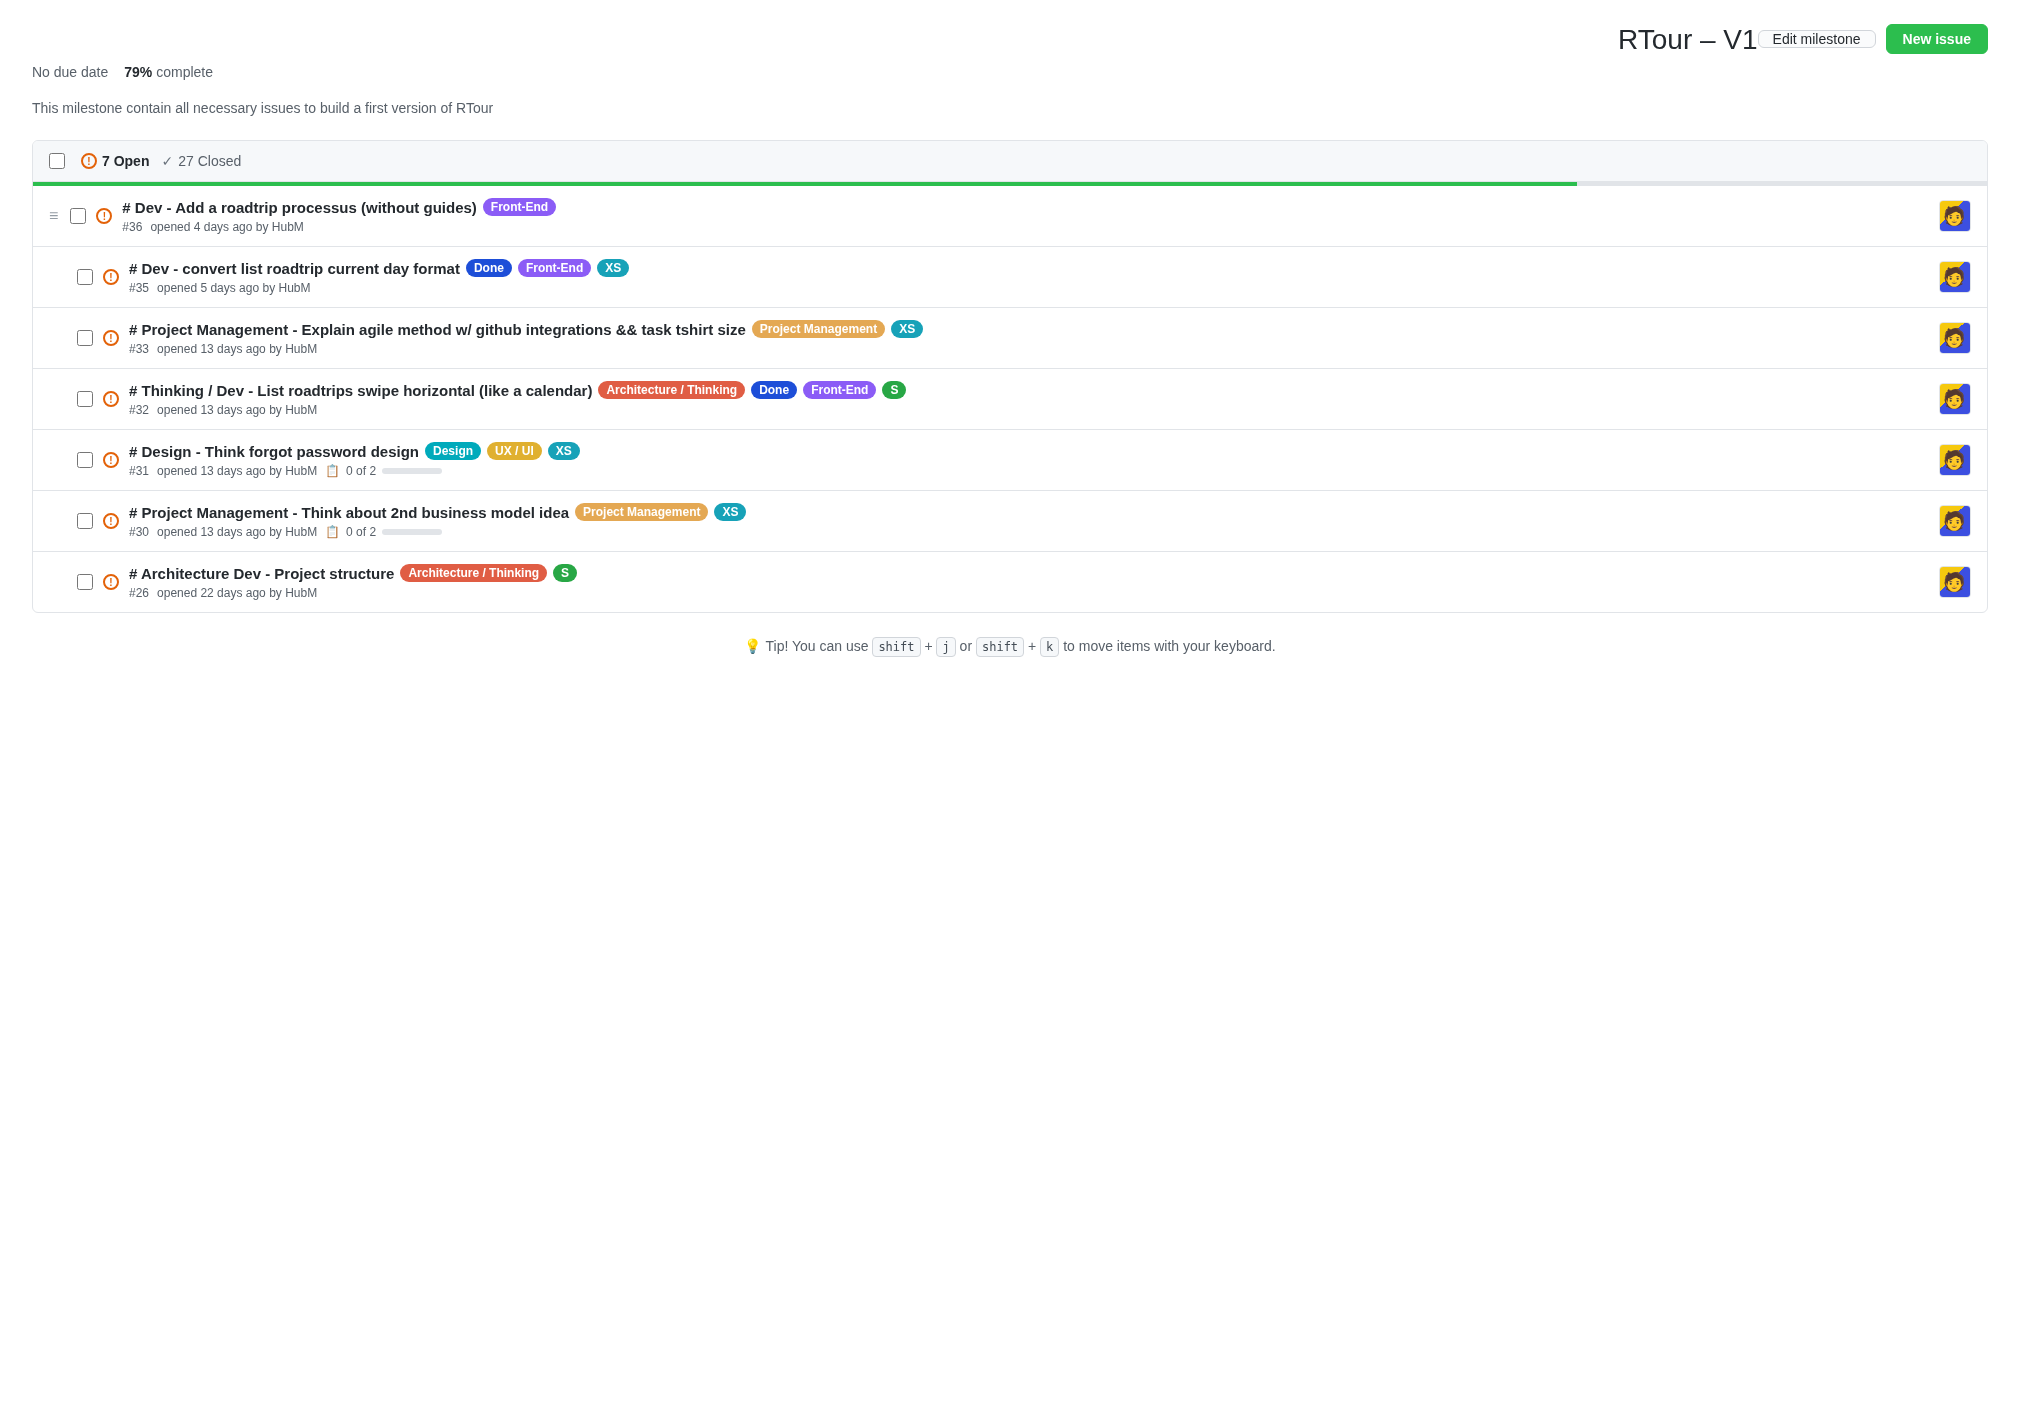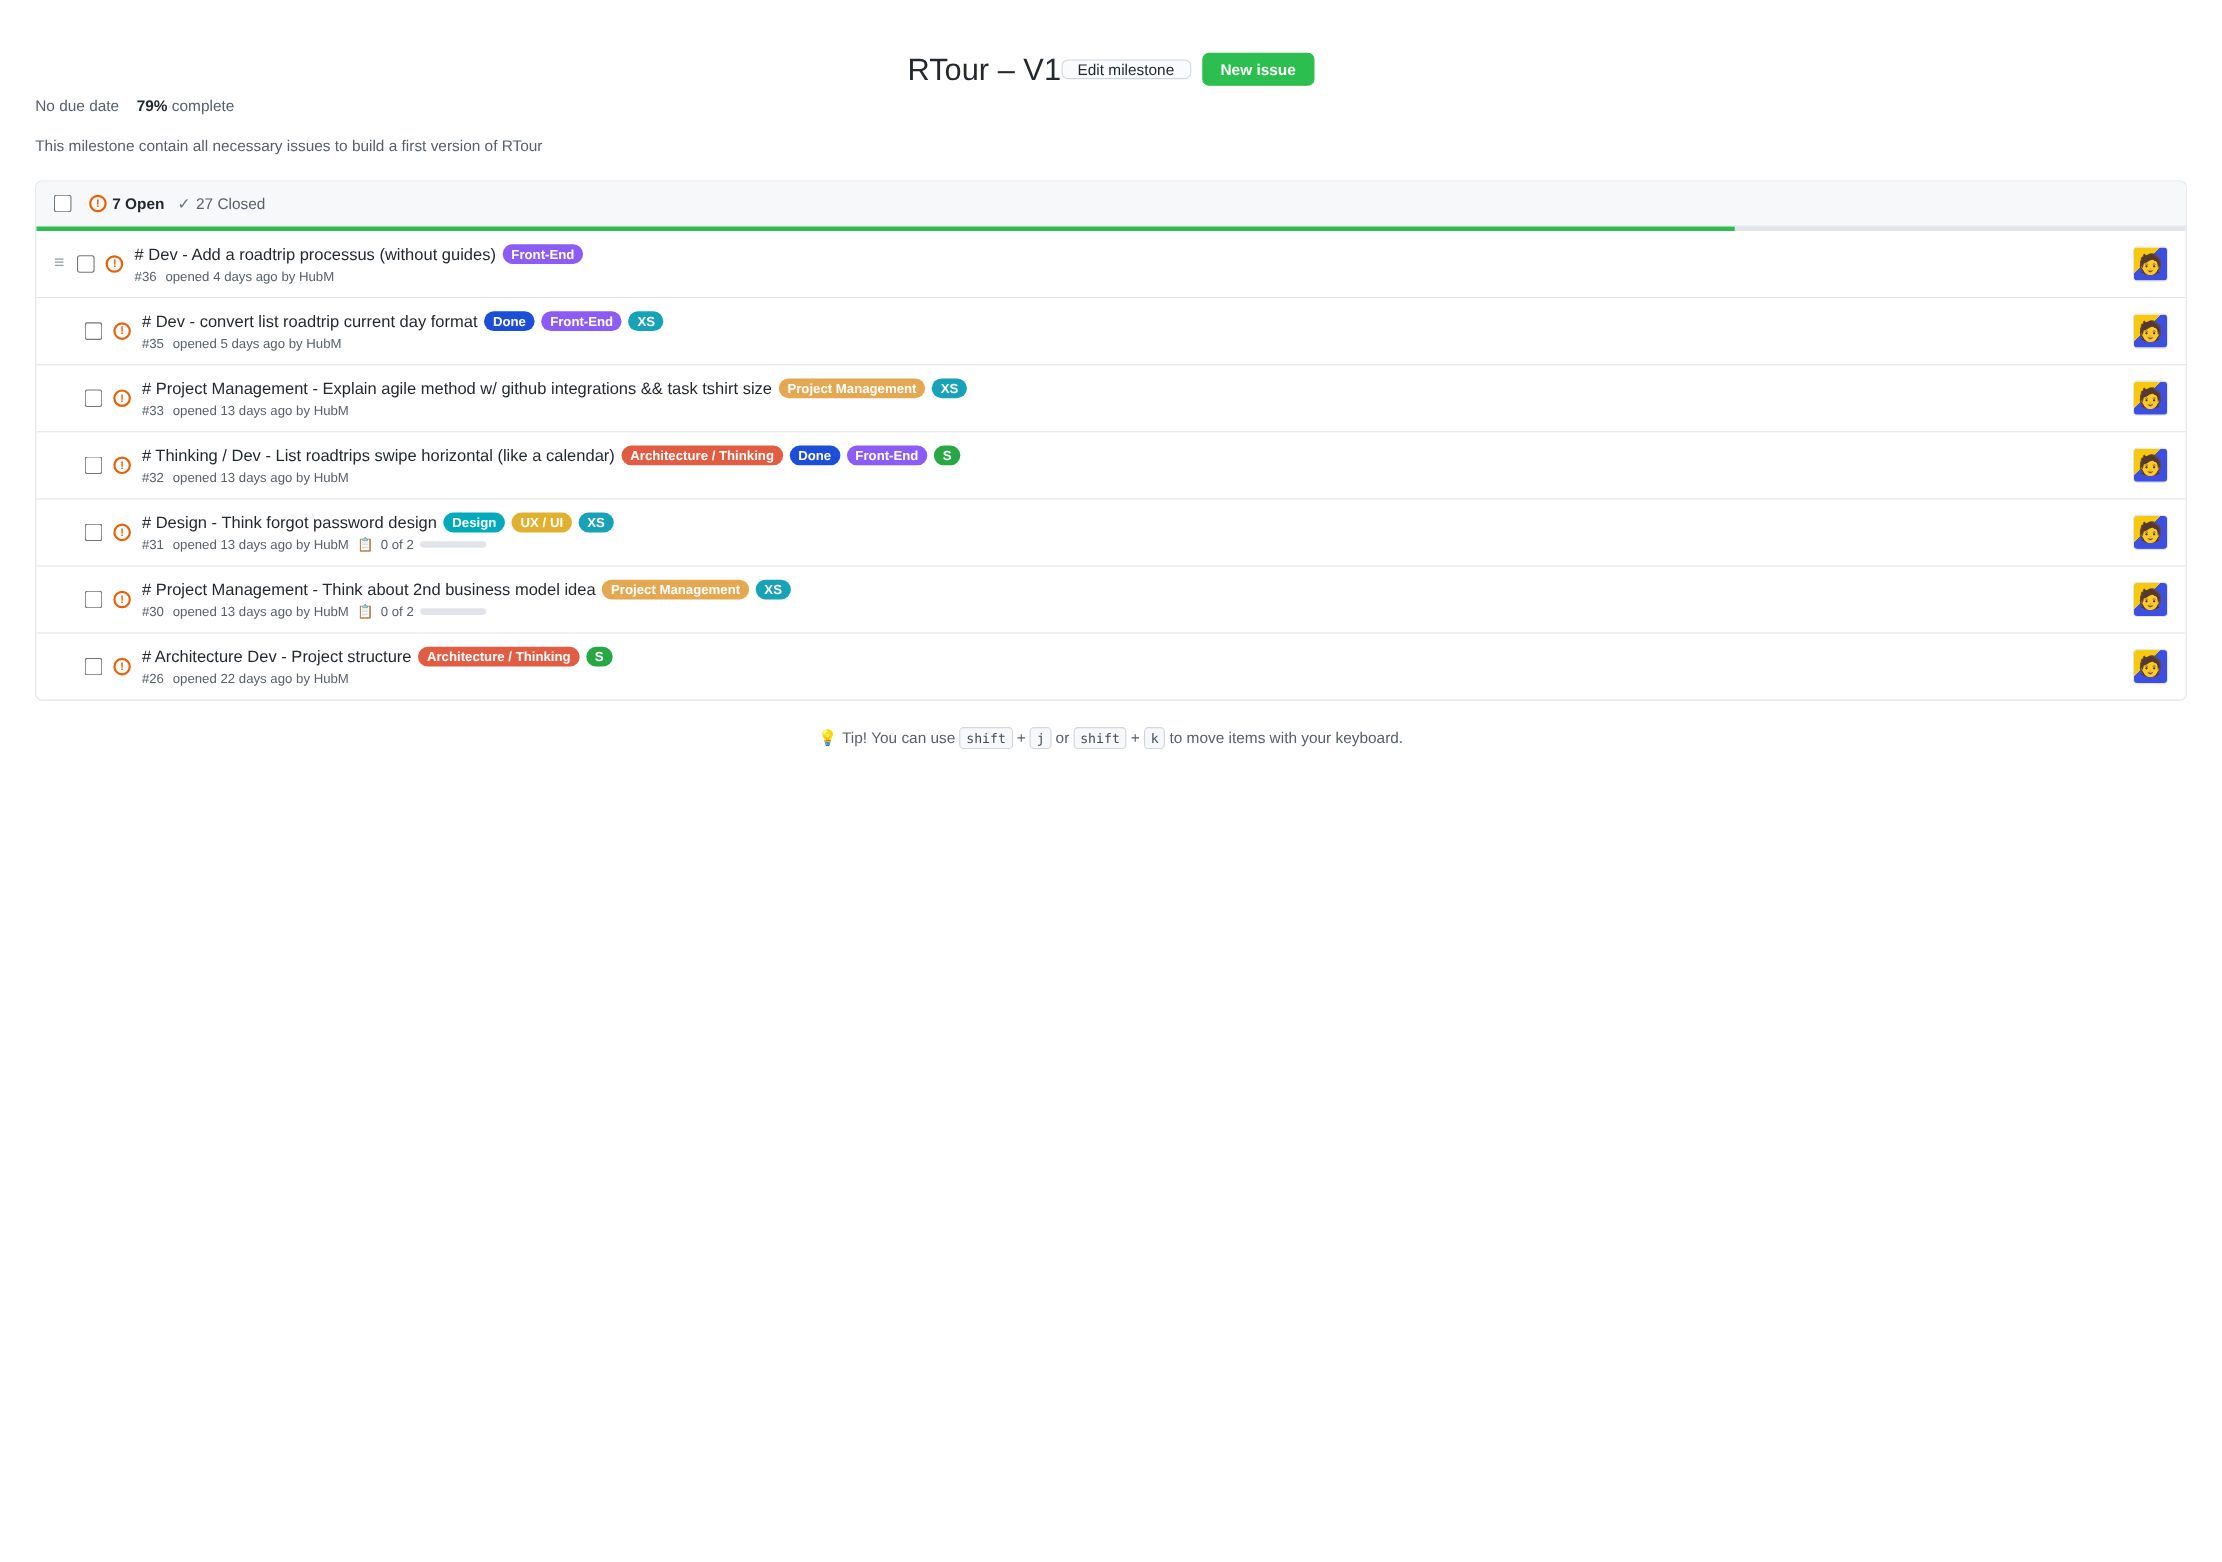--- a/index.html
+++ b/index.html
@@ -5,24 +5,23 @@
     * { box-sizing: border-box; margin: 0; padding: 0; }
     body {
       font-family: -apple-system, BlinkMacSystemFont, "Segoe UI", Helvetica, Arial, sans-serif;
       font-size: 14px;
       color: #24292e;
       background: #fff;
       padding: 24px 32px;
     }
     .page-header {
       display: flex;
-      justify-content: center;
+      justify-content: flex-end;
       align-items: flex-start;
       margin-bottom: 8px;
-      margin-top: 24px;
     }
     .page-title {
       font-size: 28px;
       font-weight: 400;
       color: #24292e;
     }
     .header-actions {
       display: flex;
       gap: 10px;
       align-items: center;
@@ -135,21 +134,21 @@
       min-width: 0;
     }
     .issue-title-row {
       display: flex;
       align-items: center;
       flex-wrap: wrap;
       gap: 6px;
       margin-bottom: 4px;
     }
     .issue-title {
-      font-weight: 400;
+      font-weight: 700;
       font-size: 15px;
       color: #24292e;
       cursor: pointer;
     }
     .issue-meta {
       font-size: 12px;
       color: #586069;
       display: flex;
       gap: 8px;
     }

